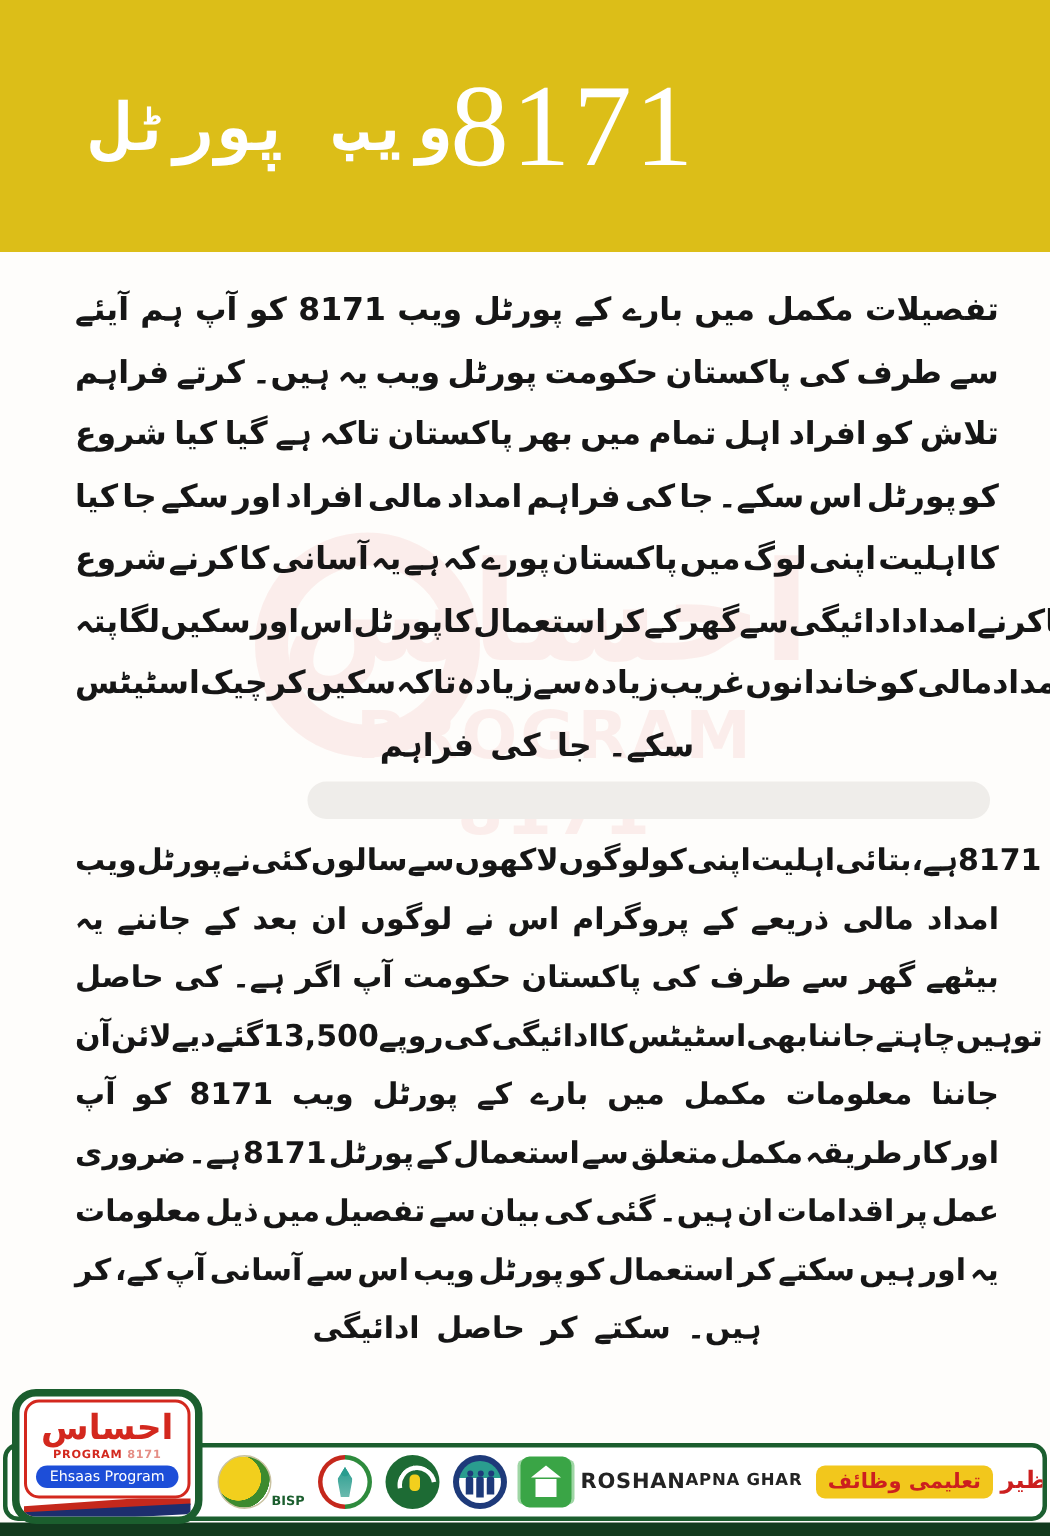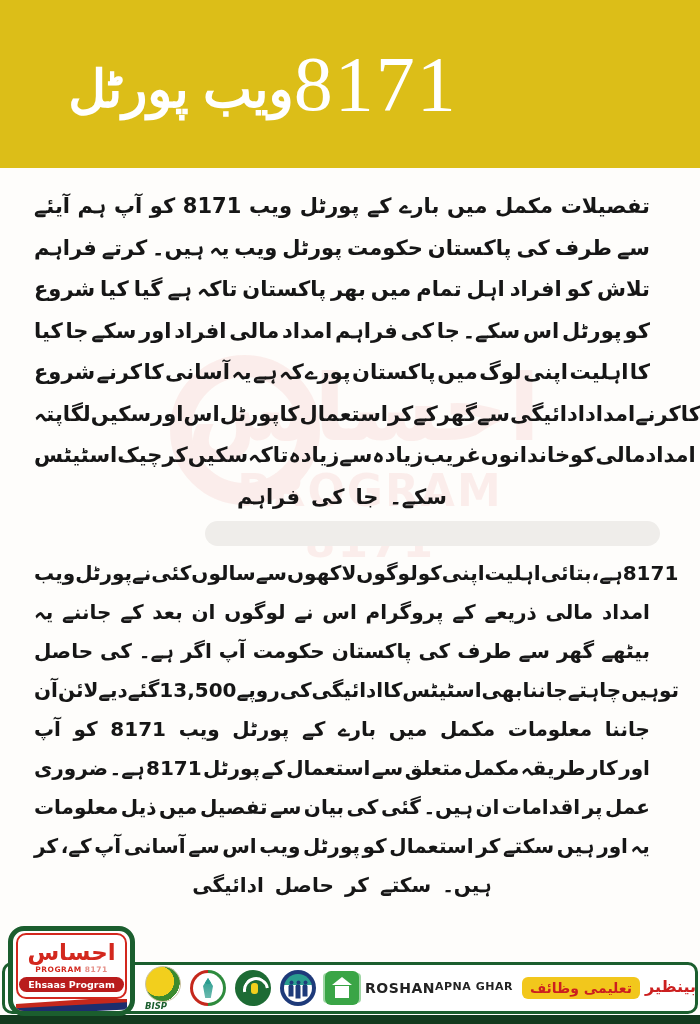--- a/index.html
+++ b/index.html
@@ -16,21 +16,21 @@
   }
   .banner-title {
     display:flex; align-items:center; direction:rtl;
     transform:translateX(-88px); color:#fff; white-space:nowrap;
   }
   .banner-title .t-num {
     font-family:"Liberation Serif", serif; font-size:78px; font-weight:400;
     line-height:1; letter-spacing:2px;
   }
   .banner-title .t-urdu {
-    font-family:Liberation Sans, sans-serif; font-size:52px; font-weight:700;
+    font-family:Liberation Mono, monospace; font-size:44px; font-weight:700;
     line-height:1; padding-left:2px; margin-top:10px;
   }
 
   
   .watermark {
     position:absolute; top:345px; left:150px; width:420px; height:200px;
     opacity:0.07; pointer-events:none; text-align:center; color:#d93025;
   }
   .watermark .wm-ring {
     position:absolute; left:20px; top:10px; width:150px; height:150px;
@@ -40,21 +40,21 @@
   .watermark .wm-latin {
     position:absolute; left:40px; top:120px; width:360px;
     font-size:44px; font-weight:800; letter-spacing:2px;
   }
   .smudge {
     position:absolute; top:521px; left:205px; width:455px; height:25px;
     background:#efedea; border-radius:13px;
   }
 
   
-  .article { position:absolute; top:186px; left:0; width:684px; }
+  .article { position:absolute; top:186px; left:16px; width:684px; }
   .para { padding:0 34px; color:#161616; }
   .para .line {
     display:flex; direction:ltr; justify-content:space-between;
     align-items:baseline; white-space:nowrap;
   }
   .para .line.center { justify-content:center; gap:11px; }
   .para .w { direction:rtl; unicode-bidi:isolate; display:inline-block; }
   .para1 { font-size:21px; font-weight:700; }
   .para1 .line { height:41.5px; line-height:41.5px; }
   .para2 { margin-top:36px; font-size:20px; font-weight:700; }
@@ -80,30 +80,30 @@
   }
   .ehsaas-inner {
     border:2px solid #d3281e; border-radius:10px; height:66px;
     display:flex; flex-direction:column; align-items:center; justify-content:center;
   }
   .ehsaas-urdu { color:#d3281e; font-size:23px; font-weight:700; line-height:1; }
   .ehsaas-prog { font-size:7.5px; font-weight:700; letter-spacing:0.5px; margin-top:1px; }
   .ehsaas-prog .pw { color:#d3281e; }
   .ehsaas-prog .pn { color:#e58e86; }
   .ehsaas-pill {
-    margin-top:3px; background:#b91c1c; color:#fff; font-size:9.5px; font-weight:700;
+    margin-top:3px; background:#1d4ed8; color:#fff; font-size:9.5px; font-weight:400;
     border-radius:8px; padding:2px 9px; white-space:nowrap;
   }
   .ehsaas-waves { position:relative; height:14px; overflow:hidden; }
   .wave { position:absolute; width:130px; height:7px; border-radius:4px; }
   .wave.red  { background:#c5281c; top:1px; left:-6px; transform:rotate(-4deg); }
   .wave.navy { background:#1d2e6e; top:6px; left:-4px; transform:rotate(-3deg); }
 
   
-  .logo-col { display:flex; flex-direction:column; align-items:flex-start; flex:none;font-style:italic; }
+  .logo-col { display:flex; flex-direction:row; align-items:flex-end; flex:none; }
   .circ { width:36px; height:36px; border-radius:50%; position:relative; flex:none; overflow:hidden; }
   .bisp-circ { background:radial-gradient(circle at 38% 42%, #f2cf1d 0 52%, #3c8a2e 53% 72%, #ffffff 73%); border:1px solid #c9c2a0; }
   .bisp-cap { font-size:8.5px; font-weight:800; color:#1b5e2e; margin-top:-1px; }
   .health-circ { background:conic-gradient(#2e8b3d 0 180deg, #c5281c 180deg 360deg); }
   .health-circ::after {
     content:""; position:absolute; inset:3px; border-radius:50%; background:#fff;
   }
   .health-fig {
     position:absolute; z-index:1; left:50%; top:50%; width:10px; height:20px;
     transform:translate(-50%,-50%);

